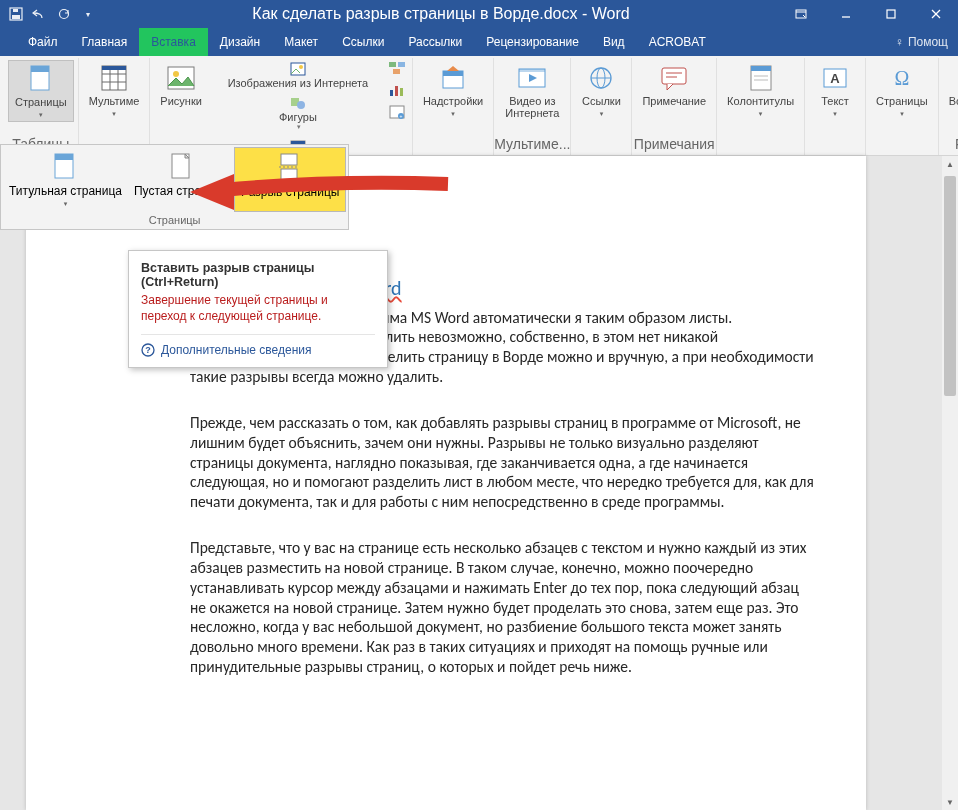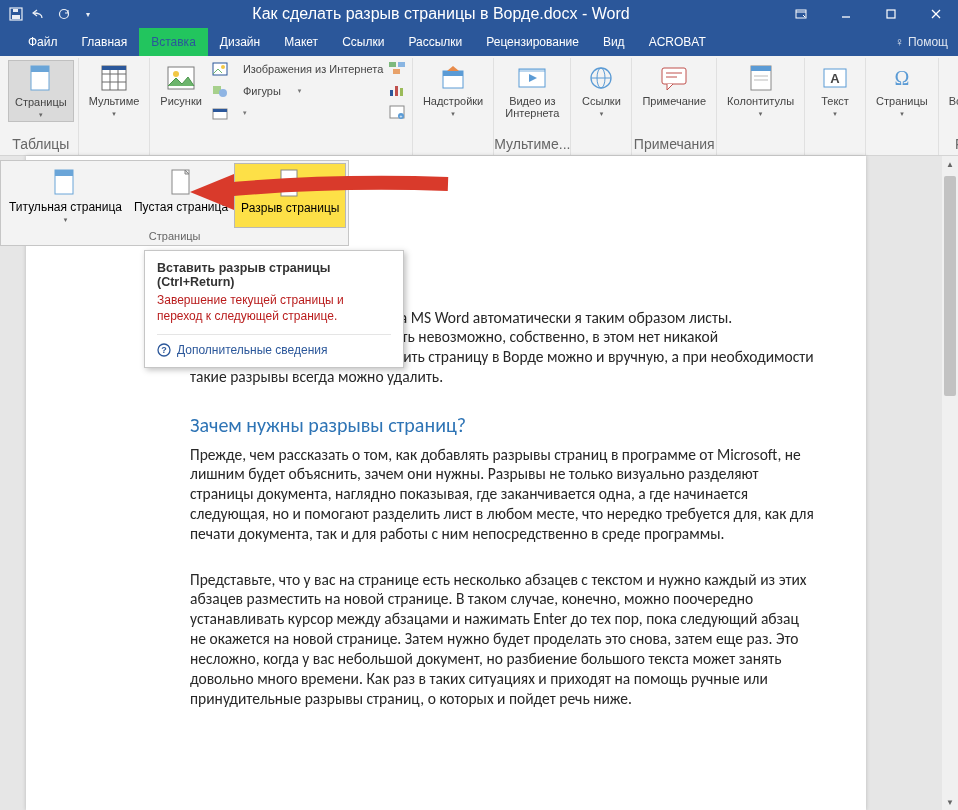--- a/index.html
+++ b/index.html
@@ -15,29 +15,29 @@
 .menubar .tab.active { background: #22c55e; color: #2b579a; }
 .menubar .help { margin-left: auto; display: flex; align-items: center; gap: 4px; padding: 0 10px; opacity: .85; }
 .ribbon { background: #f3f3f3; height: 100px; border-bottom: 1px solid #d4d4d4; display: flex; align-items: stretch; padding: 2px 4px 0 4px; font-size: 11px; color: #444; }
 .rgroup { display: flex; flex-direction: column; border-right: 1px solid #e0e0e0; padding: 2px 0 0 0; }
 .rgroup .items { display: flex; flex: 1; align-items: flex-start; padding: 0 4px; }
 .rgroup .label { text-align: center; color: #666; font-size: 14px; padding: 2px 0 3px; }
 .bigbtn { display: flex; flex-direction: column; align-items: center; justify-content: flex-start; padding: 2px 6px; gap: 2px; text-align: center; min-width: 52px; cursor: pointer; }
 .bigbtn .icon { width: 32px; height: 32px; display: flex; align-items: center; justify-content: center; }
 .bigbtn .lbl { line-height: 1.05; }
 .bigbtn .dd { font-size: 7px; color: #666; }
-.smallrow { display: flex; align-items: center; gap: 15px; padding: 1px 4px; font-size: 11px; cursor: pointer; }
+.smallrow { display: flex; align-items: center; gap: 0; padding: 1px 4px; font-size: 11px; cursor: pointer; flex-direction: column; }
 .smallrow .icon { width: 16px; height: 16px; display: inline-flex; align-items: center; justify-content: center; }
 .stackcol { display: flex; flex-direction: column; gap: 4px; }
-.subribbon { background: #f3f3f3; border: 1px solid #c6c6c6; position: absolute; left: 0; top: 160px; display: flex; flex-direction: column; padding: 2px 2px 0 2px; z-index: 5; }
+.subribbon { background: #f3f3f3; border: 1px solid #c6c6c6; position: absolute; left: 0; top: 144px; display: flex; flex-direction: column; padding: 2px 2px 0 2px; z-index: 5; }
 .subribbon .items { display: flex; }
 .subribbon .bigbtn { min-width: 60px; padding: 4px 6px; }
 .subribbon .bigbtn.highlight { background: #fde047; border: 1px solid #b8b8b8; }
 .subribbon .label { text-align: center; color: #666; font-size: 11px; padding: 2px 0 3px; }
-.tooltip { position: absolute; left: 144px; top: 250px; width: 260px; background: #fff; border: 1px solid #c6c6c6; box-shadow: 2px 2px 6px rgba(0,0,0,.25); padding: 10px 12px; z-index: 10; font-size: 12px; color: #333; }
+.tooltip { position: absolute; left: 128px; top: 250px; width: 260px; background: #fff; border: 1px solid #c6c6c6; box-shadow: 2px 2px 6px rgba(0,0,0,.25); padding: 10px 12px; z-index: 10; font-size: 12px; color: #333; }
 .tooltip .ttitle { font-weight: 600; font-size: 12.5px; margin-bottom: 4px; }
 .tooltip .tdesc { color: #b91c1c; font-size: 12px; line-height: 1.3; margin-bottom: 10px; }
 .tooltip .tmore { border-top: 1px solid #e5e5e5; padding-top: 8px; display: flex; align-items: center; gap: 6px; color: #2b579a; font-size: 12px; cursor: pointer; }
 .arrow { position: absolute; left: 190px; top: 170px; z-index: 8; }
 .docarea { margin-left: 26px; background: #fff; width: 840px; height: 654px; position: relative; box-shadow: 0 0 4px rgba(0,0,0,.2); overflow: hidden; }
 .docinner { padding: 120px 50px 40px 164px; font-family: Calibri, sans-serif; color: #282828; font-size: 15.5px; line-height: 1.28; }
 .docinner h2 { color: #2e74b5; font-weight: 400; font-size: 20px; margin: 0 0 6px; }
 .docinner p { margin: 0 0 26px; }
 .docinner .spell { text-decoration: underline wavy #e74c3c; text-decoration-skip-ink: none; }
 .scrollbar { position: absolute; right: 0; top: 156px; bottom: 0; width: 16px; background: #f0f0f0; }
@@ -398,21 +398,20 @@
   <svg width="260" height="50">
       <path d="M258 14 Q140 10 32 20" stroke="#d93a2b" stroke-width="14" fill="none"></path>
       <polygon points="0,22 44,4 44,40" fill="#d93a2b"></polygon>
     </svg>
 </div>
 
 <div class="docarea">
   <div class="docinner">
     <h2><span class="spell">раницы в Microsoft Word</span></h2>
     <p>раницы в документе, программа MS Word автоматически я таким образом листы. Автоматические разрывы удалить невозможно, собственно, в этом нет никакой необходимости. Однако, разделить страницу в Ворде можно и вручную, а при необходимости такие разрывы всегда можно удалить.</p>
-    <h2>Зачем нужны разрывы страниц?</h2>
     <p>Прежде, чем рассказать о том, как добавлять разрывы страниц в программе от Microsoft, не лишним будет объяснить, зачем они нужны. Разрывы не только визуально разделяют страницы документа, наглядно показывая, где заканчивается одна, а где начинается следующая, но и помогают разделить лист в любом месте, что нередко требуется для, как для печати документа, так и для работы с ним непосредственно в среде программы.</p>
     <p>Представьте, что у вас на странице есть несколько абзацев с текстом и нужно каждый из этих абзацев разместить на новой странице. В таком случае, конечно, можно поочередно устанавливать курсор между абзацами и нажимать Enter до тех пор, пока следующий абзац не окажется на новой странице. Затем нужно будет проделать это снова, затем еще раз. Это несложно, когда у вас небольшой документ, но разбиение большого текста может занять довольно много времени. Как раз в таких ситуациях и приходят на помощь ручные или принудительные разрывы страниц, о которых и пойдет речь ниже.</p>
   </div>
 </div>
 
 <div class="scrollbar">
   <div class="arrup">▲</div>
   <div class="thumb"></div>
   <div class="arrdn">▼</div>
 </div>

